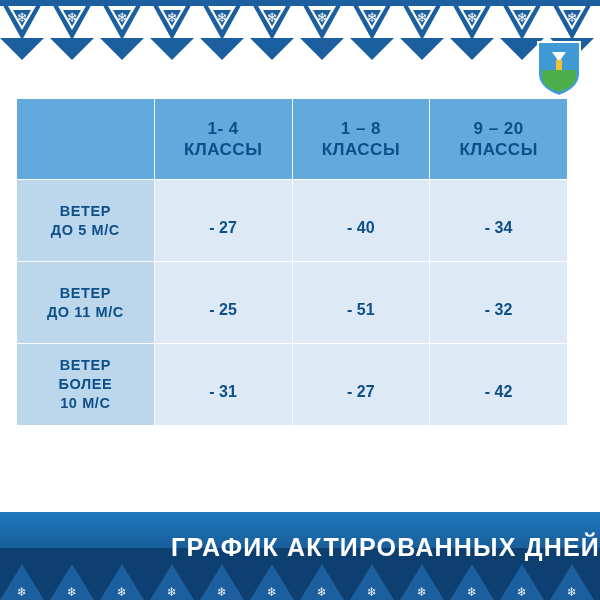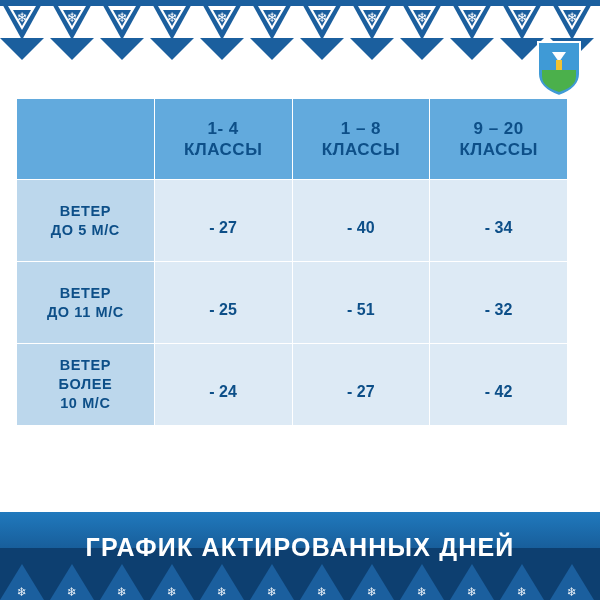--- a/index.html
+++ b/index.html
@@ -94,21 +94,21 @@
     padding-top: 16px;
   }
   tbody tr { height: 82px; }
 
   
   .footer-title {
     position: absolute;
     left: 0;
     bottom: 38px;
     width: 600px;
-    text-align: center;
+    text-align: right;
     color: #ffffff;
     font-size: 25px;
     font-weight: bold;
     letter-spacing: 1.2px;
     z-index: 5;
   }
   .footer-bg2 {
     position: absolute;
     left: 0;
     bottom: 0;
@@ -248,21 +248,21 @@
         <td class="val">- 25</td>
         <td class="val">- 51</td>
         <td class="val">-  32</td>
       </tr>
       <tr>
         <td class="rowhead">
           <div>ВЕТЕР</div>
           <div>БОЛЕЕ</div>
           <div>10 М/С</div>
         </td>
-        <td class="val">- 24</td>
+        <td class="val">- 31</td>
         <td class="val">- 27</td>
         <td class="val">- 42</td>
       </tr>
     </tbody>
   </table>
 </div>
 
 <div class="footer-bg2"></div>
 
 <div class="footer-title">ГРАФИК АКТИРОВАННЫХ ДНЕЙ</div>

